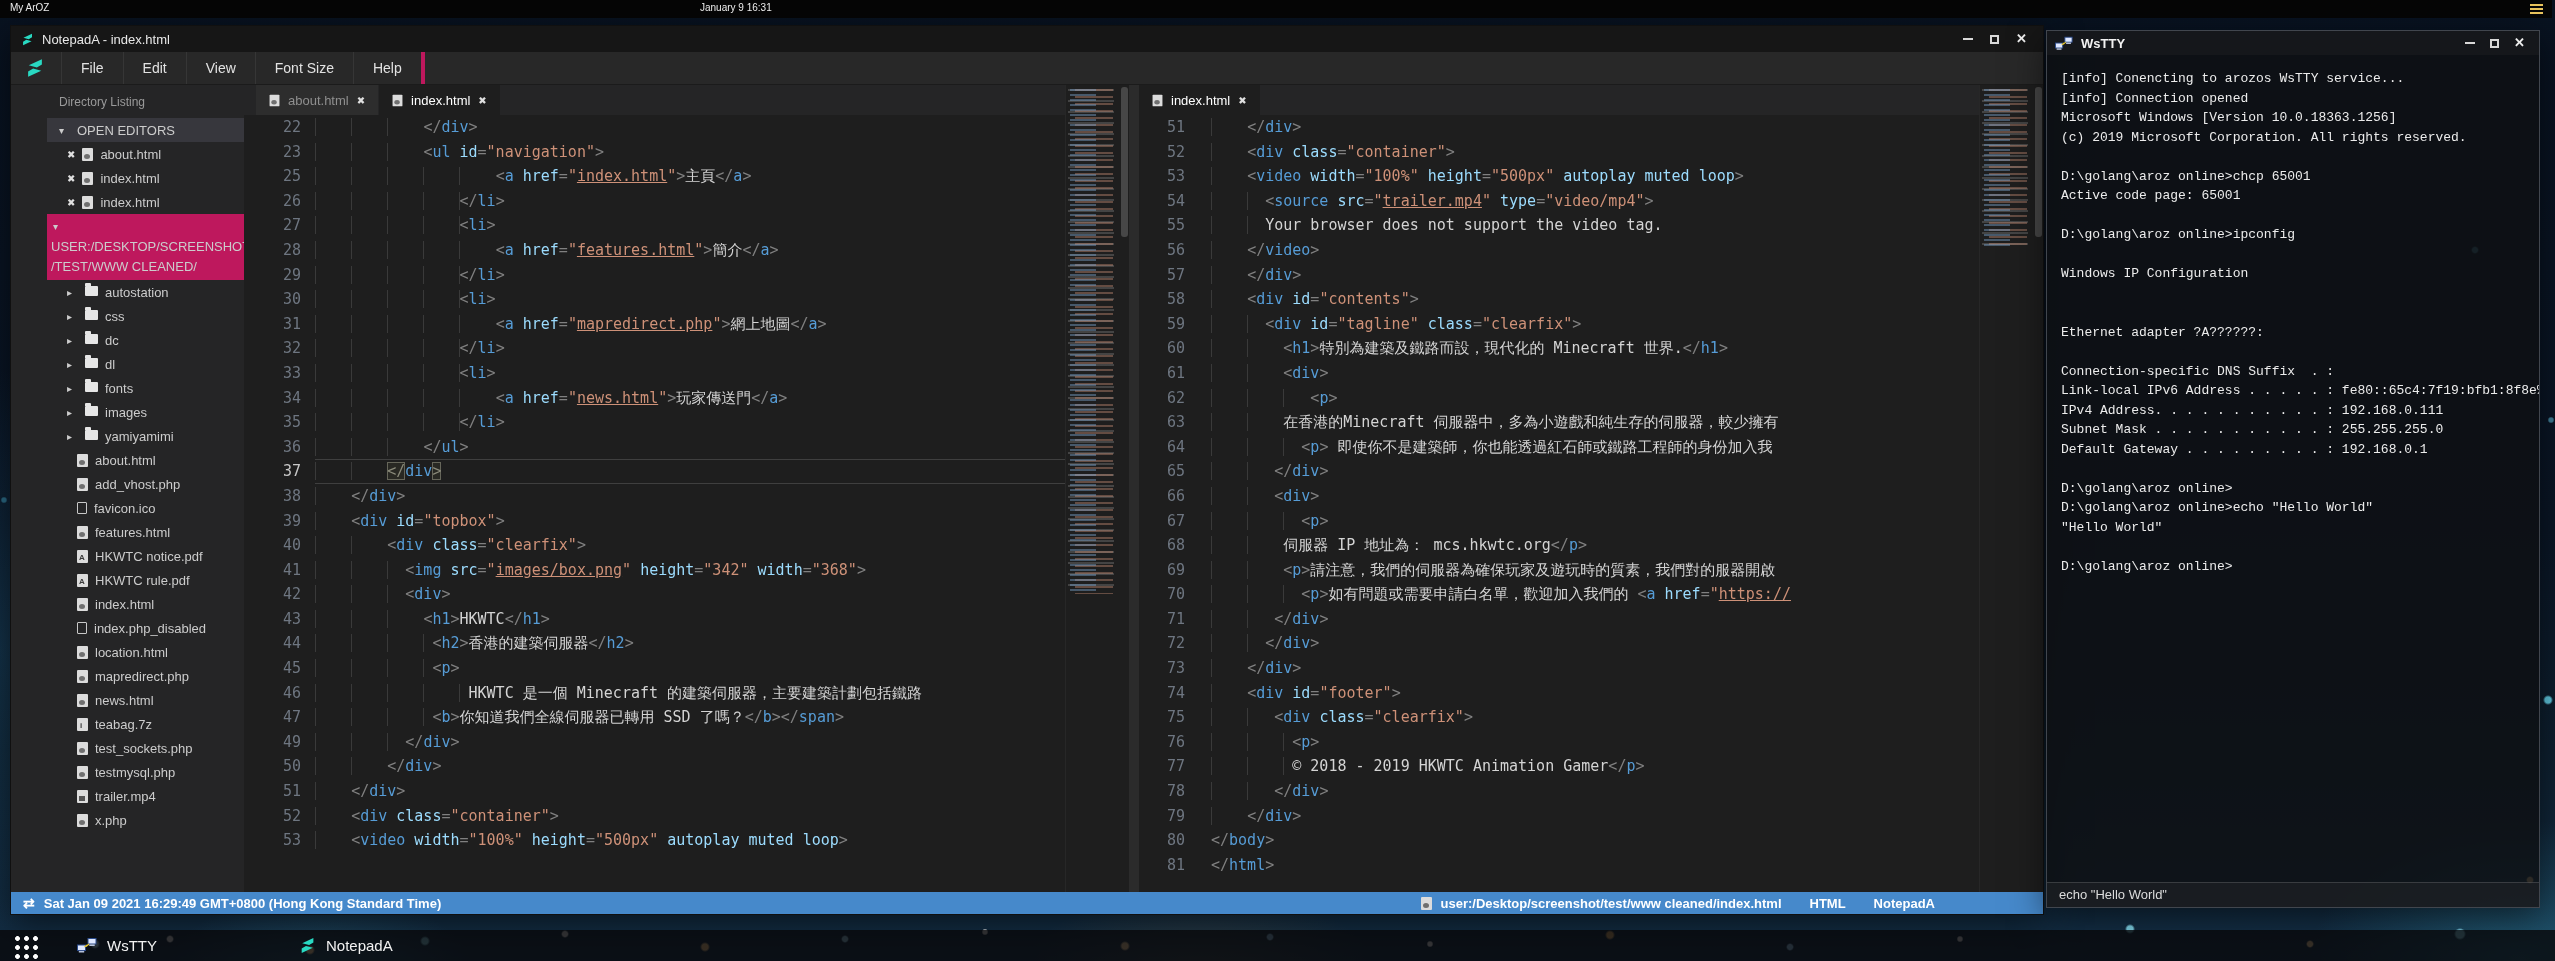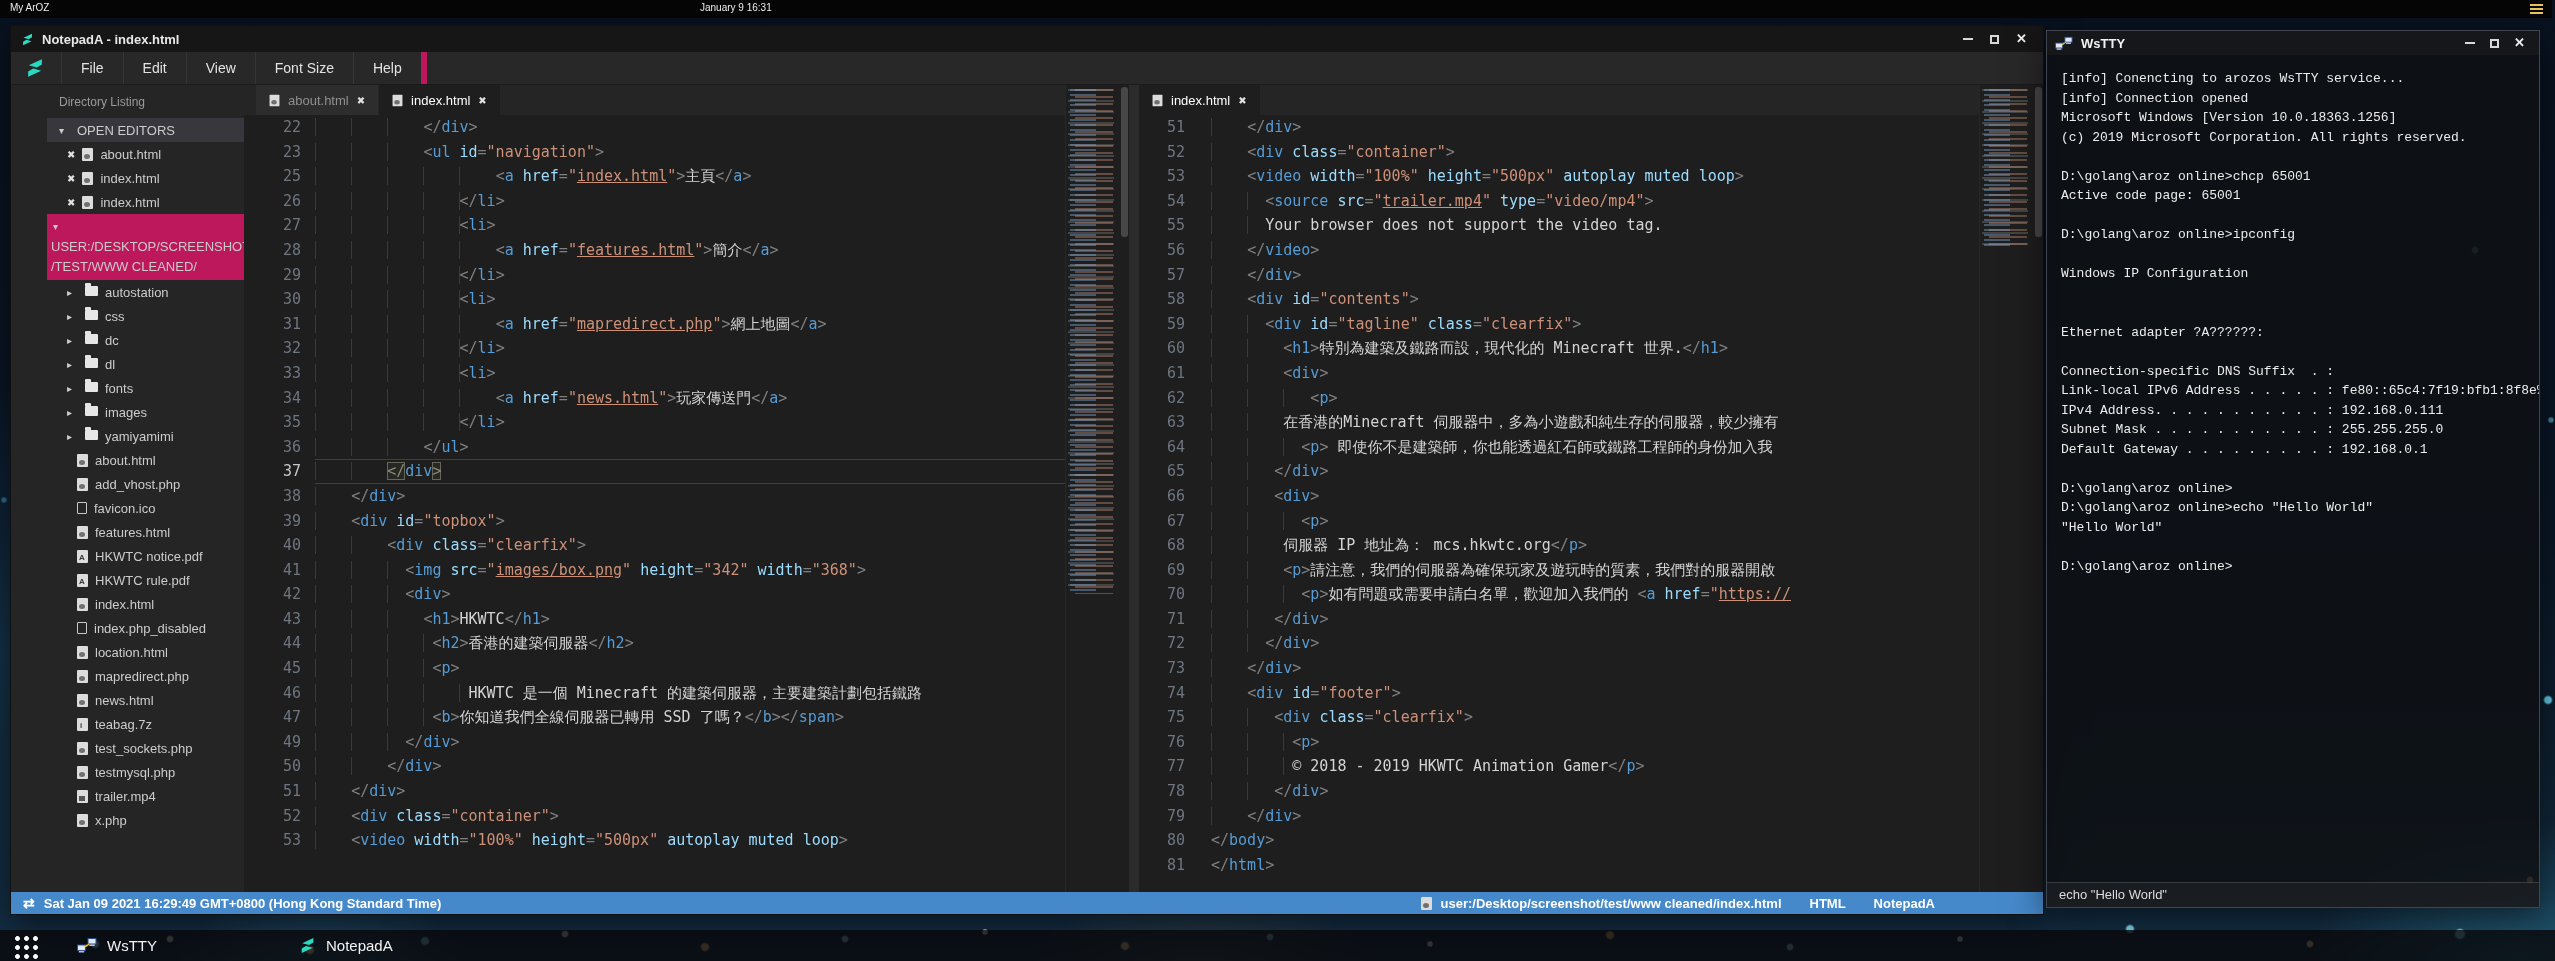--- a/index.html
+++ b/index.html
@@ -48,25 +48,25 @@
   
   .window{position:absolute;background:#252526;border:1px solid #101010;box-shadow:0 10px 34px rgba(0,0,0,.55);}
   .ctl-min{width:10px;height:2px;background:#d8d8d8;display:inline-block;}
   .ctl-max{width:9px;height:9px;border:2px solid #d8d8d8;display:inline-block;}
   .ctl-close{color:#eee;font-size:13px;font-weight:bold;line-height:10px;}
   .controls{margin-left:auto;display:flex;gap:17px;align-items:center;padding-right:6px;}
 
   
   .np{left:10px;top:25px;width:2034px;height:890px;}
   .np-title{height:26px;background:#161616;display:flex;align-items:center;gap:8px;padding:0 10px;}
-  .np-title .t{color:#e8e8e8;font-size:13px;font-weight:bold;}
+  .np-title .t{color:#e8e8e8;font-size:13px;}
   .np-menu{height:33px;background:#282828;display:flex;align-items:stretch;padding:0 6px;border-bottom:1px solid #1b1b1b;}
   .np-menu .logo-wrap{display:flex;align-items:center;padding:0 16px 0 8px;}
   .mi{color:#e2e2e2;font-size:14px;padding:8px 19px;display:flex;align-items:center;border-left:1px solid #363636;}
-  .mi:last-child{border-right:6px solid #be185d;}
+  .mi:last-child{border-right:4px solid #be185d;}
   .np-main{position:absolute;top:59px;bottom:22px;left:0;right:0;display:flex;overflow:hidden;}
 
   
   .sidebar{width:233px;flex:none;background:#252526;color:#cccccc;font-size:13px;overflow:hidden;padding-left:36px;}
   .sb-h{color:#9a9a9a;font-size:12px;padding:10px 0 9px 12px;}
   .row{height:24px;display:flex;align-items:center;gap:7px;padding-left:12px;white-space:nowrap;overflow:hidden;}
   .sec{background:#37373d;}
   .chev{width:11px;flex:none;font-size:10px;color:#cccccc;}
   .oe-row{padding-left:20px;}
   .x-ico{font-size:10px;color:#e0e0e0;flex:none;}

